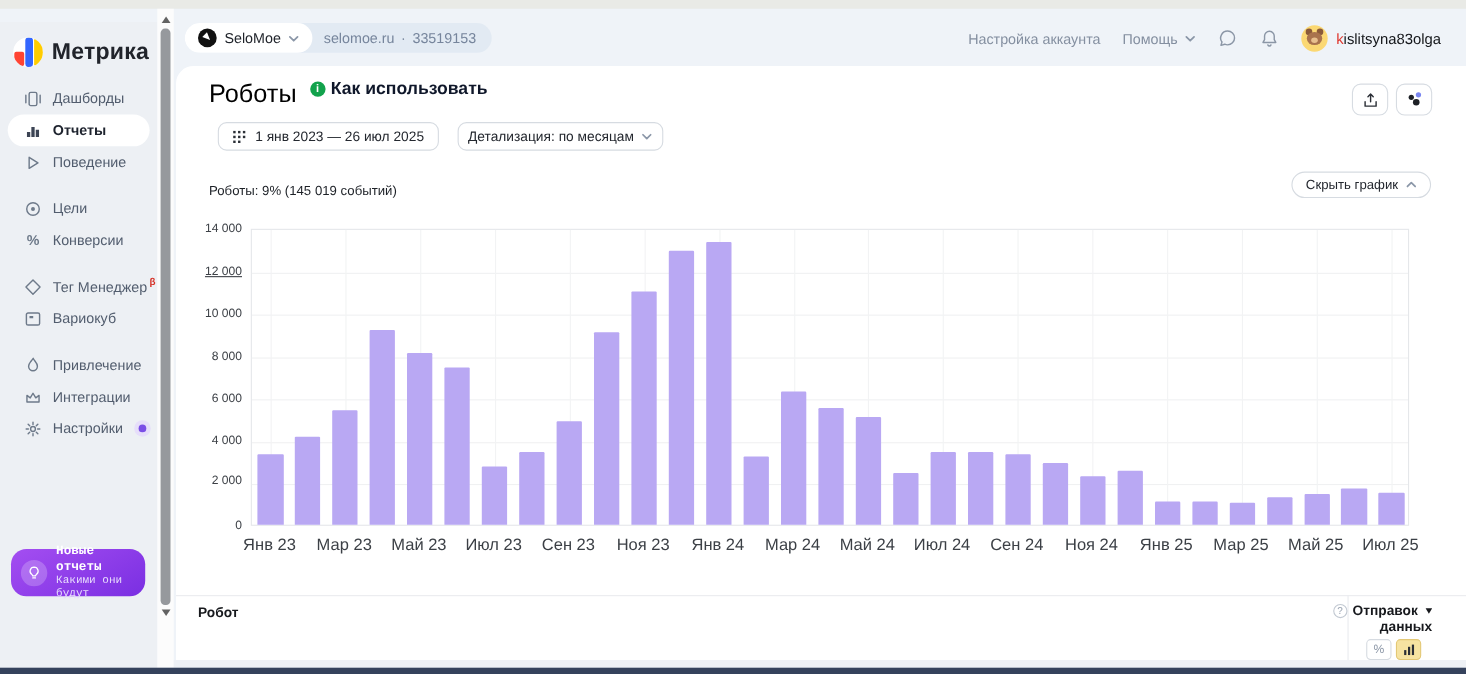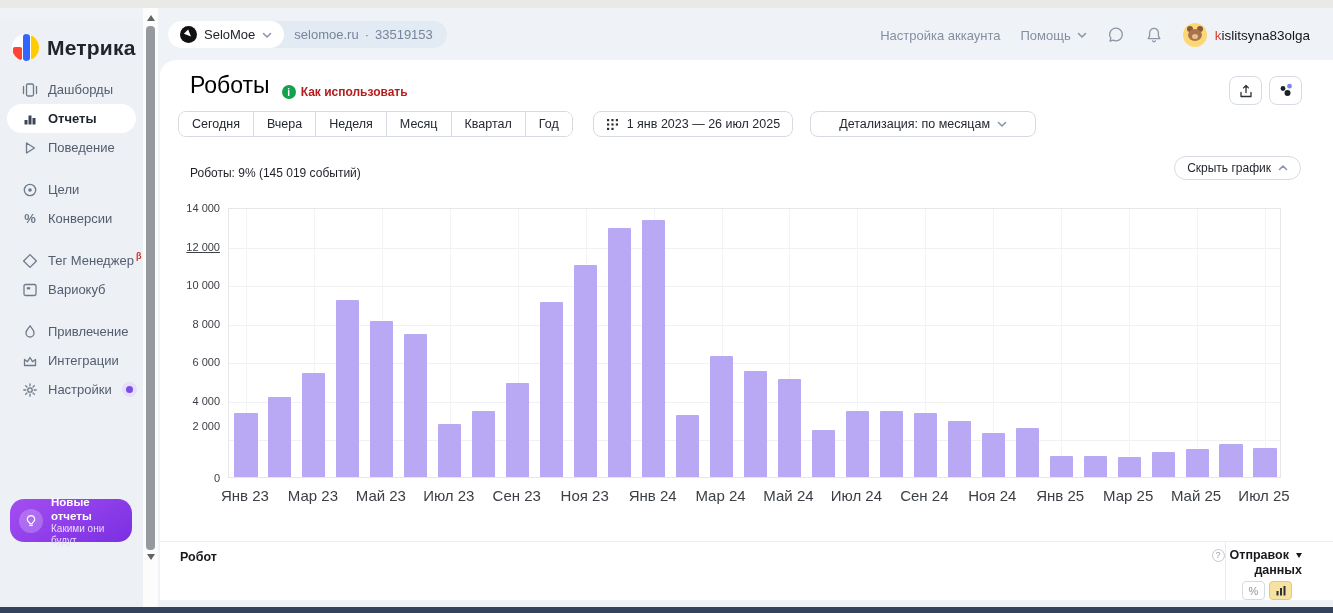--- a/index.html
+++ b/index.html
@@ -25,21 +25,21 @@
   .nav li .nicon { width:16px; height:16px; margin-right:10px; color:#6e7a8a; flex:0 0 auto; display:flex; align-items:center; justify-content:center; }
   .nav li.gap { margin-top:13px; }
   .nav li.selected { background:#fff; border-radius:15px; margin:0 7px; padding-left:15px; height:29px; color:#1e232e; font-weight:700; }
   .nav li.selected .nicon { color:#3c4454; }
   .pct-glyph { font-size:13px; font-weight:700; }
   .beta-badge { color:#d63127; font-size:9px; font-weight:700; margin-left:2px; transform:translateY(-5px); }
   .settings-dot { margin-left:10px; width:15px; height:15px; border-radius:50%; background:#e6defa; display:flex; align-items:center; justify-content:center; }
   .settings-dot i { width:7px; height:7px; border-radius:50%; background:#7a4ee6; }
 
   .promo-btn { position:absolute; left:10px; top:479px; width:122px; height:43px; border-radius:14px;
-    background:linear-gradient(150deg,#a44ef1 0%,#7a2fe2 100%); display:flex; align-items:center; gap:8px; padding:0 9px; cursor:pointer; }
+    background:linear-gradient(150deg,#a44ef1 0%,#7a2fe2 100%); display:flex; align-items:center; gap:8px; padding:0 9px; cursor:pointer;font-family:Liberation Mono, monospace; }
   .promo-icon { width:24px; height:24px; border-radius:50%; background:rgba(255,255,255,.22); display:flex; align-items:center; justify-content:center; flex:0 0 auto; }
   .promo-text b { display:block; color:#fff; font-size:11.5px; line-height:14px; }
   .promo-text span { display:block; color:#e7dbfd; font-size:10px; line-height:12px; }
 
   .collapse-row { position:absolute; left:22px; top:586px; display:flex; align-items:center; gap:10px; color:#5c6779; font-size:13px; cursor:pointer; }
   .tri-left { width:0; height:0; border-top:4px solid transparent; border-bottom:4px solid transparent; border-right:6px solid #4a5264; }
 
   
   .scrollbar { position:absolute; left:143px; top:8px; width:15px; height:599px; background:#fcfcfc; }
   .sb-thumb { position:absolute; left:3px; top:18px; width:9px; height:524px; background:#96999d; border-radius:4px; }
@@ -66,35 +66,35 @@
   .avatar .face { position:absolute; left:5px; top:6px; width:14px; height:12px; border-radius:50%; background:#a9734d; }
   .avatar .ear1,.avatar .ear2 { position:absolute; top:3px; width:6px; height:6px; border-radius:50%; background:#8a5a3a; }
   .avatar .ear1 { left:4px; } .avatar .ear2 { right:4px; }
   .avatar .muzzle { position:absolute; left:9px; top:11px; width:6px; height:5px; border-radius:50%; background:#e8c08e; }
   .user-name { font-size:13.5px; color:#14161a; }
   .user-name .red { color:#e03a31; }
 
   
   .card { position:absolute; left:160px; top:60px; width:1173px; height:540px; background:#fff; border-radius:16px 0 0 0; }
 
-  .title-row { position:absolute; left:190px; top:72px; display:flex; align-items:flex-end; gap:12px; }
+  .title-row { position:absolute; left:190px; top:72px; display:flex; align-items:flex-start; gap:12px; }
   .page-title { font-size:23px; font-weight:400; color:#000; }
   .howto { display:flex; align-items:center; gap:5px; cursor:pointer; }
   .info-dot { width:14px; height:14px; border-radius:50%; background:#12a24c; color:#fff; font-size:10px; font-weight:700; display:flex; align-items:center; justify-content:center; font-style:normal; }
-  .howto span { color:#b91c1c; font-size:12px; font-weight:700; }
+  .howto span { color:#0f172a; font-size:16px; font-weight:700; }
 
   .card-actions { position:absolute; right:31px; top:76px; display:flex; gap:7px; }
   .icon-btn { width:33px; height:29px; border:1px solid #d7dce2; border-radius:8px; background:#fff; display:flex; align-items:center; justify-content:center; cursor:pointer; }
 
   .controls-row { position:absolute; left:178px; top:111px; display:flex; align-items:center; }
   .seg-group { display:flex; border:1px solid #d6dbe1; border-radius:8px; overflow:hidden; height:26px; }
   .seg-btn { background:#fff; border:none; border-left:1px solid #d6dbe1; font-family:inherit; font-size:12.5px; color:#24282f; padding:0 13px; cursor:pointer; }
   .seg-btn:first-child { border-left:none; }
   .range-btn { margin-left:20px; height:26px; display:flex; align-items:center; gap:8px; border:1px solid #d6dbe1; border-radius:8px; background:#fff; padding:0 12px; font-size:12.5px; color:#24282f; cursor:pointer; }
-  .detail-btn { margin-left:17px; height:26px; display:flex; align-items:center; gap:7px; border:1px solid #d6dbe1; border-radius:8px; background:#fff; padding:0 28px; font-size:12.5px; color:#24282f; cursor:pointer; }
+  .detail-btn { margin-left:17px; height:26px; display:flex; align-items:center; gap:7px; border:1px solid #d6dbe1; border-radius:8px; background:#fff; padding:0 9px; font-size:12.5px; color:#24282f; cursor:pointer; }
 
   .summary { position:absolute; left:190px; top:166px; font-size:12px; color:#1d2127; }
   .hide-chart { position:absolute; right:32px; top:156px; height:24px; border:1px solid #d6dbe1; border-radius:13px; background:#fff; display:flex; align-items:center; gap:7px; padding:0 12px; font-size:12px; color:#24282f; cursor:pointer; }
 
   
   .chart { position:absolute; left:160px; top:200px; width:1140px; height:300px; }
   .plot { position:absolute; left:68px; top:8px; width:1053px; height:270px; border:1px solid #e5e7ea; background:#fff; }
   .gridline-h { position:absolute; left:0; width:100%; height:1px; background:#f0f1f2; }
   .gridline-v { position:absolute; top:0; width:1px; height:100%; background:#f2f3f4; }
   .bar { position:absolute; bottom:0; z-index:2; border-radius:1px 1px 0 0; }
@@ -305,28 +305,20 @@
     <span class="icon-btn">
       <svg class="ic" width="17" height="17" viewBox="0 0 17 17">
         <circle cx="6" cy="6.5" r="2.4" fill="#1d2026"></circle>
         <circle cx="10.5" cy="11" r="3" fill="#1d2026"></circle>
         <circle cx="12.5" cy="4.2" r="2.4" fill="#7a86f0"></circle>
       </svg>
     </span>
   </div>
 
   <div class="controls-row">
-    <span class="seg-group">
-      <button class="seg-btn">Сегодня</button>
-      <button class="seg-btn">Вчера</button>
-      <button class="seg-btn">Неделя</button>
-      <button class="seg-btn">Месяц</button>
-      <button class="seg-btn">Квартал</button>
-      <button class="seg-btn">Год</button>
-    </span>
     <span class="range-btn">
       <svg class="ic" width="13" height="13" viewBox="0 0 13 13">
         <g fill="#2b2f36">
             <rect x="1" y="1" width="2.2" height="2.2"></rect>
             <rect x="5.4" y="1" width="2.2" height="2.2"></rect>
             <rect x="9.8" y="1" width="2.2" height="2.2"></rect>
             <rect x="1" y="5.4" width="2.2" height="2.2"></rect>
             <rect x="5.4" y="5.4" width="2.2" height="2.2"></rect>
             <rect x="9.8" y="5.4" width="2.2" height="2.2"></rect>
             <rect x="1" y="9.8" width="2.2" height="2.2"></rect>
@@ -348,21 +340,21 @@
   <span class="hide-chart">
     <span>Скрыть график</span>
     <svg class="chev" viewBox="0 0 10 10" style="transform:rotate(180deg)">
         <path d="M1.5 3.5 5 7l3.5-3.5"></path>
       </svg>
   </span>
 
   <div class="chart">
     <div id="yaxis">
         <div class="ylab" style="top: 272px;">0</div>
-        <div class="ylab" style="top: 220px;">2 000</div>
+        <div class="ylab" style="top: 231px;">2 000</div>
         <div class="ylab" style="top: 194.857px;">4 000</div>
         <div class="ylab" style="top: 156.286px;">6 000</div>
         <div class="ylab" style="top: 117.714px;">8 000</div>
         <div class="ylab" style="top: 79.1429px;">10 000</div>
         <div class="ylab" style="top: 40.5714px; text-decoration: underline;">12 000</div>
         <div class="ylab" style="top: 2px;">14 000</div>
       </div>
     <div class="plot" id="plot">
         <div class="gridline-h" style="top: 231.429px;"></div>
         <div class="gridline-h" style="top: 192.857px;"></div>

